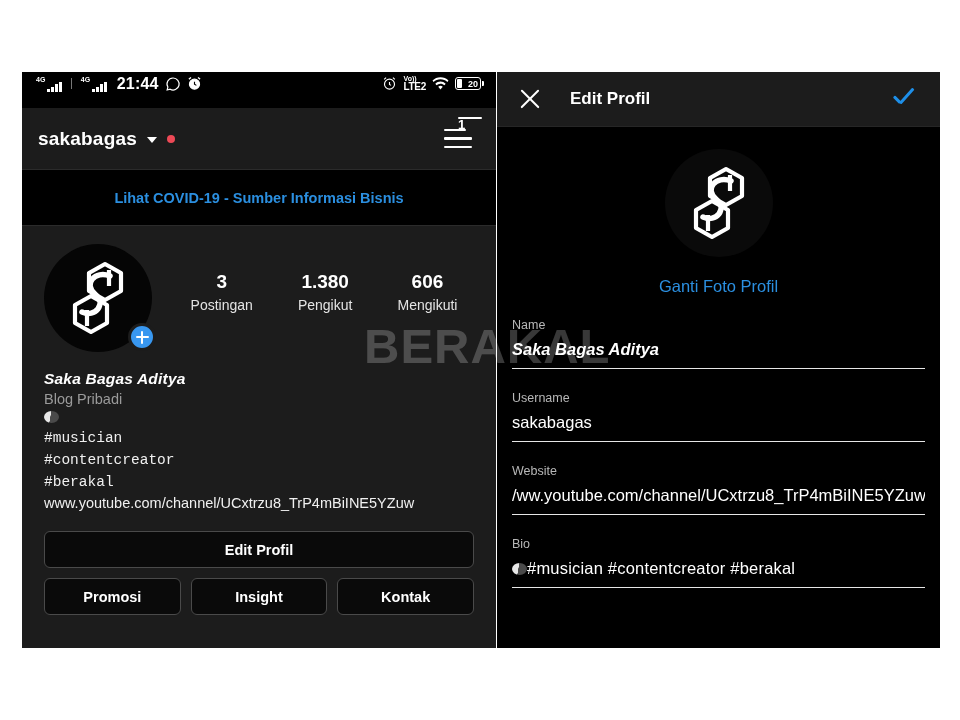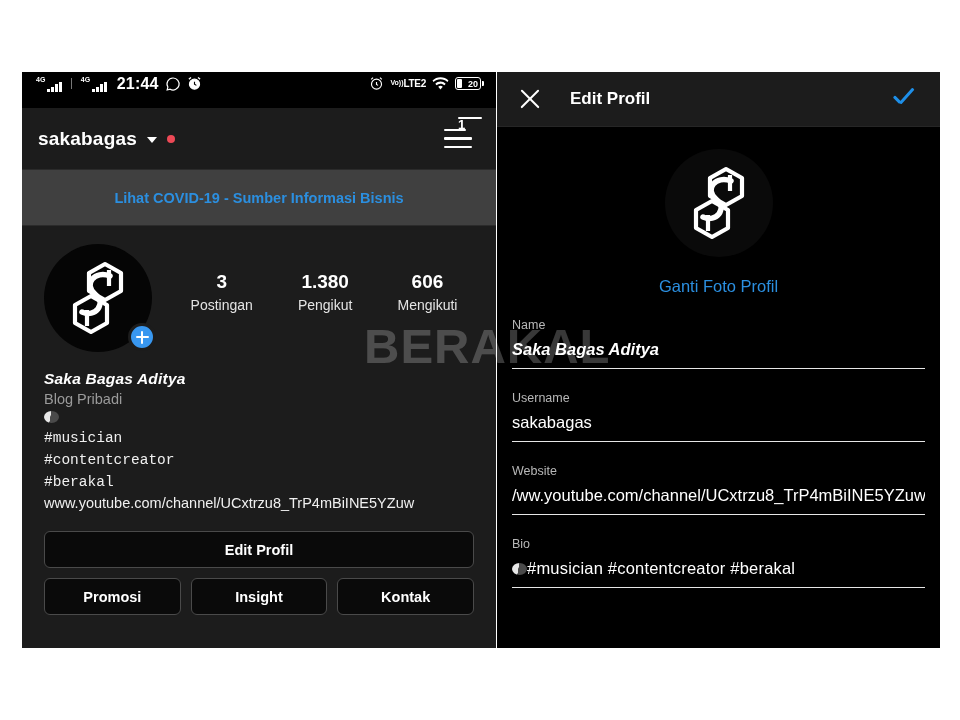--- a/index.html
+++ b/index.html
@@ -102,21 +102,21 @@
   .clock-time {
     font-size: 16px;
     font-weight: bold;
     letter-spacing: 0.2px;
     margin-left: 4px;
   }
   .sb-icon { display: flex; align-items: center; }
 
   .volte {
     display: flex;
-    flex-direction: row;
+    flex-direction: column;
     align-items: flex-start;
     line-height: 1;
   }
   .volte .v1 { font-size: 7px; font-weight: bold; }
   .volte .v2 { font-size: 10px; font-weight: bold; letter-spacing: -0.3px; }
 
   .battery {
     display: flex;
     align-items: center;
   }
@@ -217,21 +217,21 @@
     font-size: 13px;
     font-weight: bold;
     display: flex;
     align-items: center;
     justify-content: center;
   }
 
   
   .covid-banner {
     height: 56px;
-    background: #404040;
+    background: #000000;
     display: flex;
     align-items: center;
     justify-content: center;
     border-bottom: 1px solid #2b2b2b;
   }
   .covid-banner span {
     color: #2b8fe0;
     font-size: 14.5px;
     font-weight: bold;
   }

